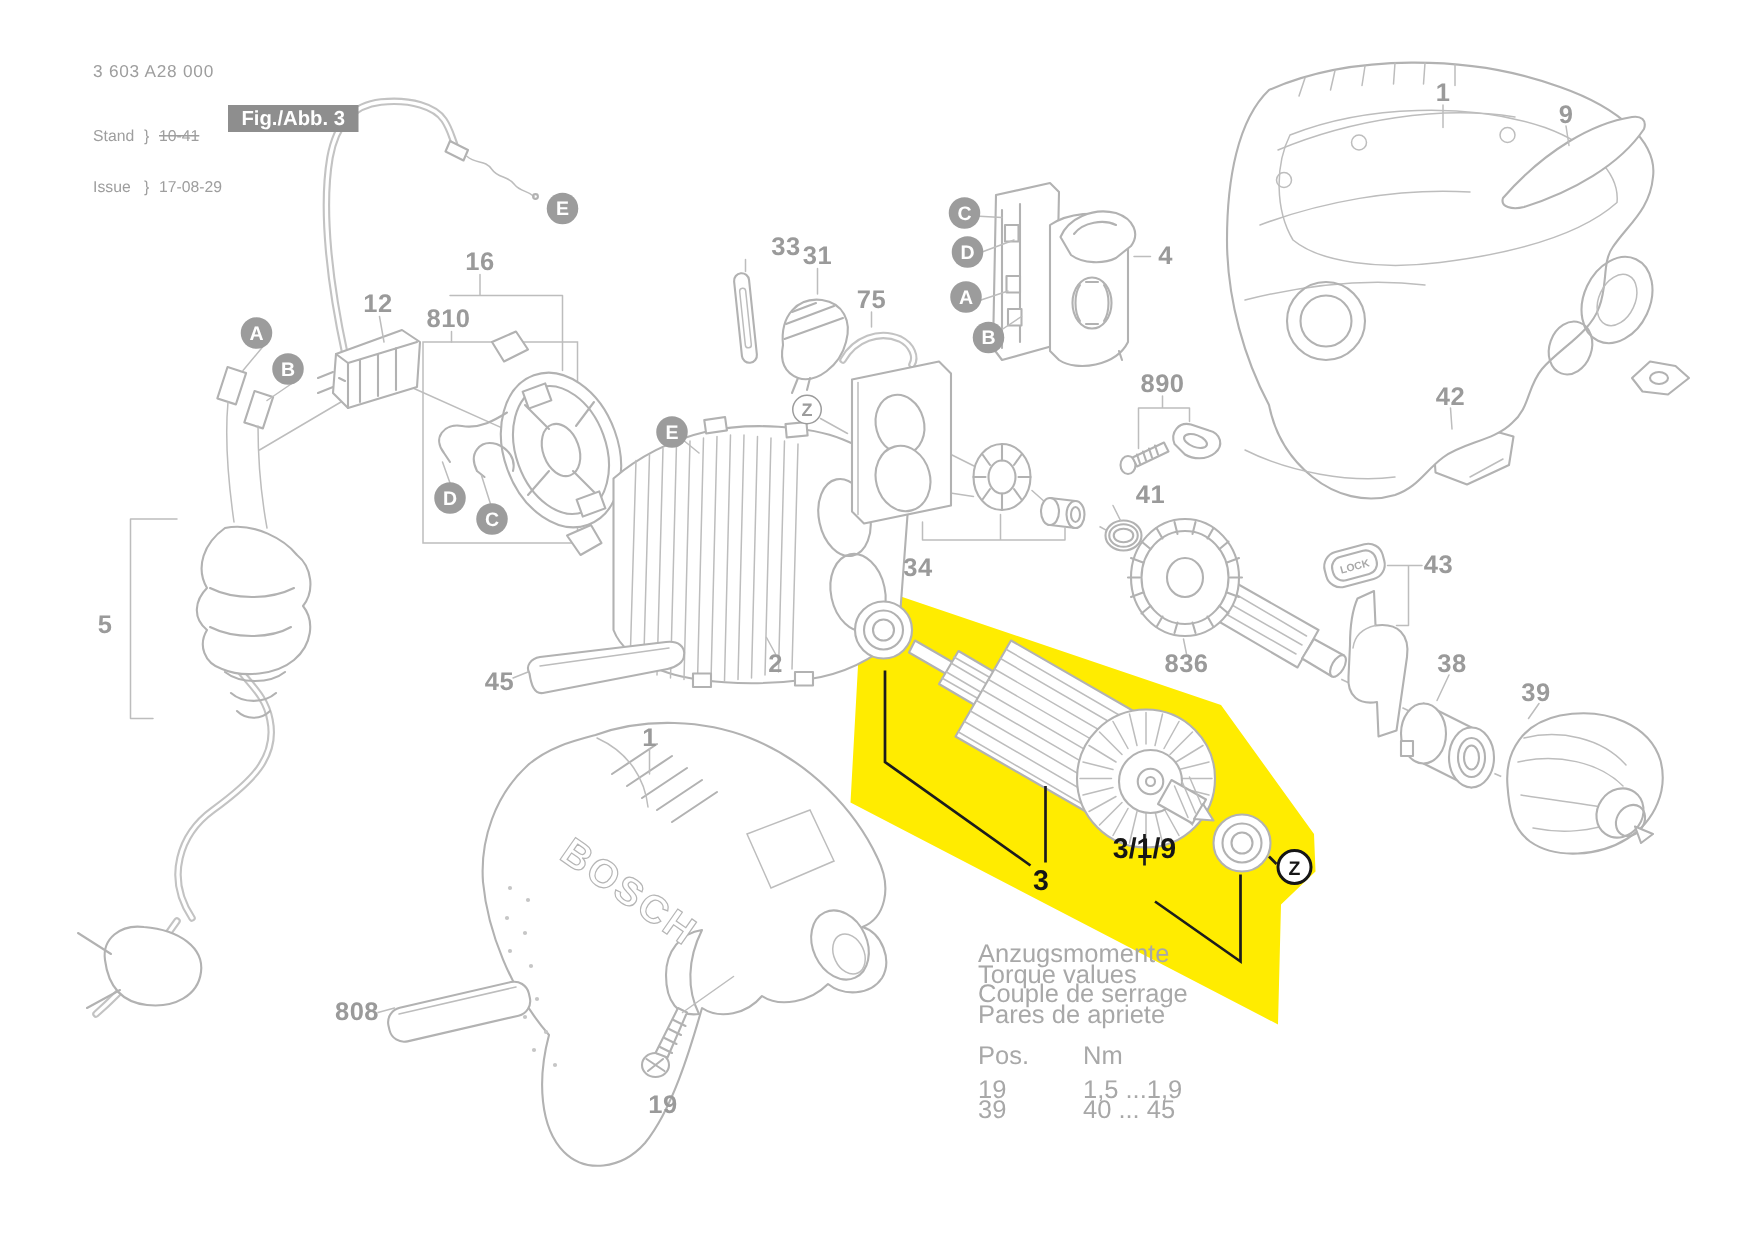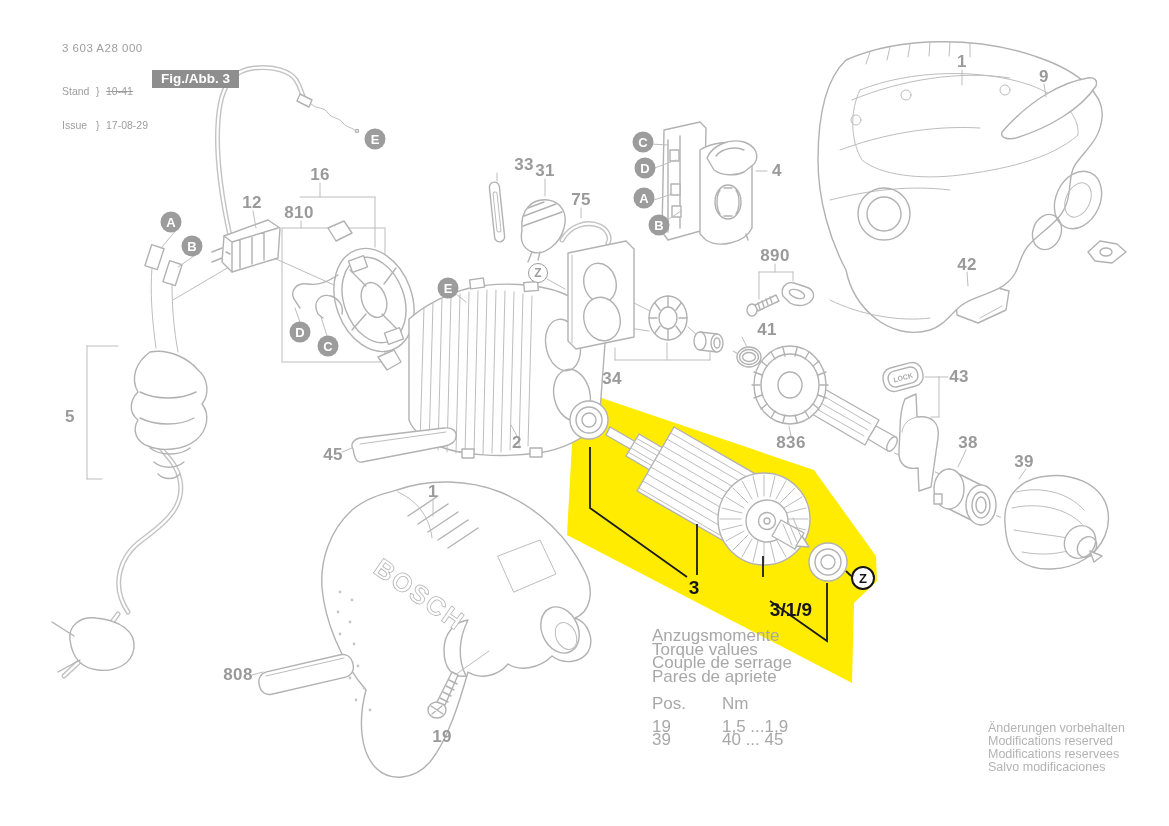--- a/index.html
+++ b/index.html
@@ -349,26 +349,20 @@
       <span class="tpos">19</span>
       <span>1,5 ...1,9</span>
     </div>
     <div class="trow">
       <span class="tpos">39</span>
       <span>40 ... 45</span>
     </div>
   </div>
 </div>
 
-<div id="footer">
-  <div>Änderungen vorbehalten</div>
-  <div>Modifications reserved</div>
-  <div>Modifications reservees</div>
-  <div>Salvo modificaciones</div>
-</div>
 
 <div id="labels">
       <div class="plabel" style="left: 252px; top: 203px;">12</div>
       <div class="plabel" style="left: 320px; top: 175px;">16</div>
       <div class="plabel" style="left: 299px; top: 213px;">810</div>
       <div class="plabel" style="left: 524px; top: 165px;">33</div>
       <div class="plabel" style="left: 545px; top: 171px;">31</div>
       <div class="plabel" style="left: 581px; top: 200px;">75</div>
       <div class="plabel" style="left: 777px; top: 171px;">4</div>
       <div class="plabel" style="left: 775px; top: 256px;">890</div>
@@ -381,21 +375,21 @@
       <div class="plabel" style="left: 968px; top: 443px;">38</div>
       <div class="plabel" style="left: 1024px; top: 462px;">39</div>
       <div class="plabel" style="left: 612px; top: 379px; text-align: center;">34</div>
       <div class="plabel" style="left: 517px; top: 443px;">2</div>
       <div class="plabel" style="left: 333px; top: 455px;">45</div>
       <div class="plabel" style="left: 70px; top: 417px;">5</div>
       <div class="plabel" style="left: 433px; top: 492px;">1</div>
       <div class="plabel" style="left: 238px; top: 675px;">808</div>
       <div class="plabel" style="left: 442px; top: 737px;">19</div>
       <div class="cblack" style="left: 694px; top: 588px;">3</div>
-      <div class="cblack" style="left: 763px; top: 610px; margin-left: 28px;">3/1/9</div>
+      <div class="cblack" style="left: 763px; top: 567px;">3/1/9</div>
       <div class="badge" style="left: 171px; top: 222px;">A</div>
       <div class="badge" style="left: 192px; top: 246px;">B</div>
       <div class="badge" style="left: 375px; top: 139px;">E</div>
       <div class="badge" style="left: 300px; top: 332px;">D</div>
       <div class="badge" style="left: 328px; top: 346px;">C</div>
       <div class="badge" style="left: 448px; top: 288px;">E</div>
       <div class="badge" style="left: 643px; top: 142px;">C</div>
       <div class="badge" style="left: 645px; top: 168px;">D</div>
       <div class="badge" style="left: 644px; top: 198px;">A</div>
       <div class="badge" style="left: 659px; top: 225px;">B</div>

